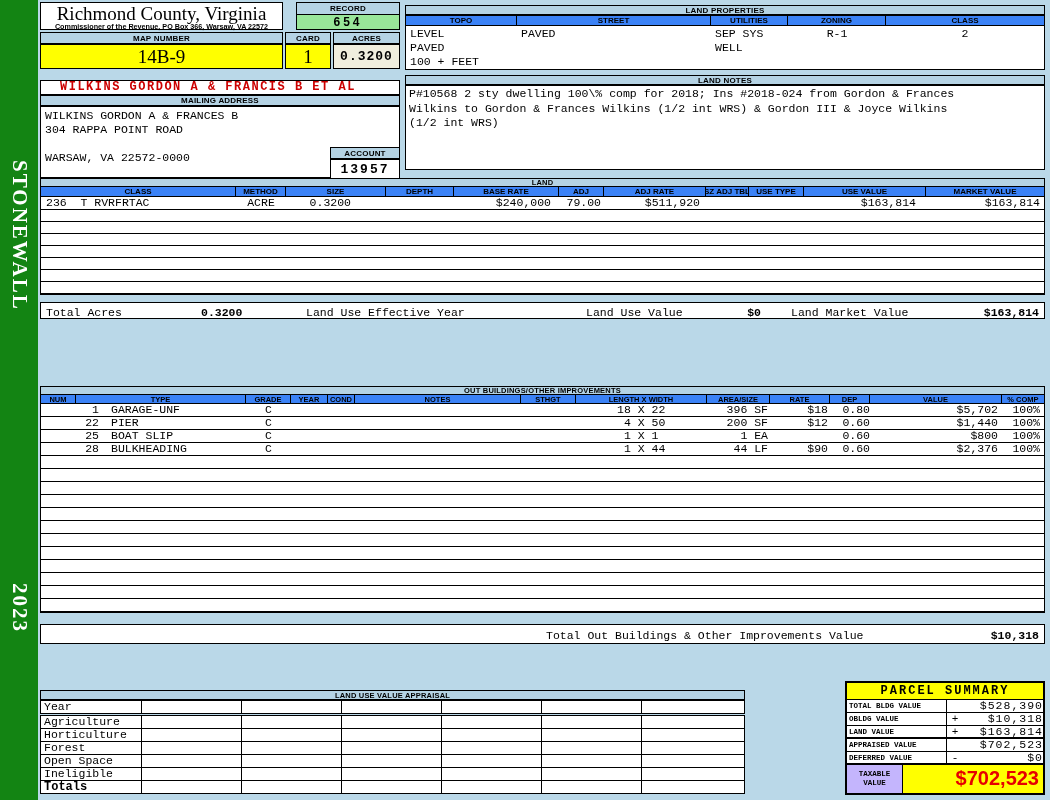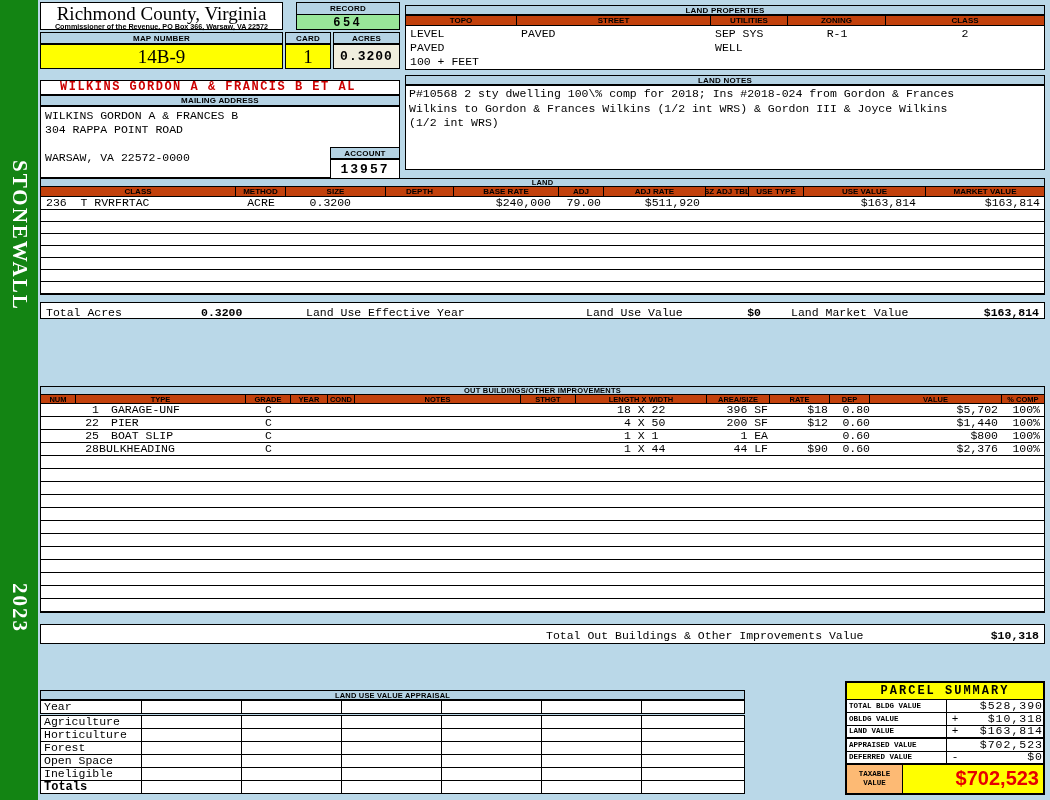--- a/index.html
+++ b/index.html
@@ -27,21 +27,21 @@
   #record-value{flex:1;background:var(--record-green,#99e699);border:1px solid #000;
                 font:bold 12px "Liberation Sans",sans-serif;letter-spacing:3px;
                 display:flex;align-items:center;justify-content:center;}
   .bigval{display:flex;align-items:center;justify-content:center;border:1px solid #000;}
   .yellow{background:var(--highlight-yellow,#ffff00);}
   .serifval{font:19px "Liberation Serif",serif;}
 
   .red{color:var(--owner-red,#cc0000);}
 
   
-  .chrow{display:flex;background:#c2410c;border:1px solid #000;font:bold 8px "Liberation Sans",sans-serif;}
+  .chrow{display:flex;background:#3b82f6;border:1px solid #000;font:bold 8px "Liberation Sans",sans-serif;}
   .chrow span{display:flex;align-items:center;justify-content:center;border-right:1px solid #000;height:100%;overflow:hidden;white-space:nowrap;}
   .chrow span:last-child{border-right:none;}
   .tbody{background:#fff;border:1px solid #000;border-top:none;}
   .drow{display:flex;background:#fff;border-bottom:1px solid #000;height:13px;
         font:11.5px "Liberation Mono","DejaVu Sans Mono",monospace;line-height:12px;}
   .drow span{display:block;white-space:pre;overflow:hidden;}
   .erow{background:#fff;border-bottom:1px solid #000;}
   .totalrow{background:#fff;border:1px solid #000;font:11.5px "Liberation Mono","DejaVu Sans Mono",monospace;}
 
   
@@ -53,28 +53,28 @@
   .lua-row span{border-right:1px solid #000;height:100%;display:block;
                 font:11.5px "Liberation Mono","DejaVu Sans Mono",monospace;line-height:12px;padding-left:3px;white-space:pre;overflow:hidden;}
   .lua-row span:last-child{border-right:none;}
   .lua-stack .lua-row{margin-top:-1px;}
 
   
   #parcel-summary{left:845px;top:681px;width:200px;border:2px solid #000;background:#fff;}
   #ps-title{height:17px;background:var(--highlight-yellow,#ffff00);border-bottom:1px solid #000;
             display:flex;align-items:center;justify-content:center;
             font:bold 12px "Liberation Mono","DejaVu Sans Mono",monospace;letter-spacing:2px;}
-  .ps-row{display:flex;height:13px;border-bottom:1px solid #000;align-items:flex-end;}
+  .ps-row{display:flex;height:13px;border-bottom:1px solid #000;align-items:center;}
   .ps-row .ps-label{width:100px;border-right:1px solid #000;
                     font:bold 7.5px "Liberation Mono","DejaVu Sans Mono",monospace;line-height:12px;padding-left:2px;white-space:nowrap;overflow:hidden;}
   .ps-row .ps-op{width:16px;font:11px "Liberation Mono",monospace;line-height:12px;text-align:center;}
   .ps-row .ps-value{flex:1;font:11.5px "Liberation Mono",monospace;line-height:12px;text-align:right;padding-right:0;letter-spacing:1px;}
   .ps-row.sum2{border-bottom:2px solid #000;}
   #ps-taxable{display:flex;height:28px;}
-  #ps-taxable .tx-label{width:56px;background:#fdba74;border-right:1px solid #000;display:flex;flex-direction:column;
+  #ps-taxable .tx-label{width:56px;background:#c4b5fd;border-right:1px solid #000;display:flex;flex-direction:column;
                         align-items:center;justify-content:center;
                         font:bold 7.5px "Liberation Mono",monospace;line-height:9px;}
   #ps-taxable .tx-value{flex:1;background:var(--highlight-yellow,#ffff00);color:var(--taxable-red,#e60000);
                         font:bold 20px "Liberation Sans",sans-serif;text-align:right;line-height:26px;padding-right:4px;}
 </style>
 </head>
 <body>
 
 <div id="page">
 
@@ -252,21 +252,21 @@
         <span style="width: 55px;"></span>
         <span style="width: 131px; padding-left: 41px;"> 1 X 1</span>
         <span style="width: 63px; text-align: right; padding-right: 2px;">1 EA</span>
         <span style="width: 60px; text-align: right; padding-right: 2px;"></span>
         <span style="width: 40px; text-align: right;">0.60</span>
         <span style="width: 132px; text-align: right; padding-right: 4px;">$800</span>
         <span style="width: 42px; text-align: right; padding-right: 4px;">100%</span>
       </div>
       <div class="drow">
         <span style="width: 58px; text-align: right;">28</span>
-        <span style="width: 147px; padding-left: 0;">BULKHEADING</span>
+        <span style="width: 147px; padding-left: 12px;">BULKHEADING</span>
         <span style="width: 45px; text-align: center;">C</span>
         <span style="width: 37px;"></span>
         <span style="width: 27px;"></span>
         <span style="width: 166px;"></span>
         <span style="width: 55px;"></span>
         <span style="width: 131px; padding-left: 41px;"> 1 X 44</span>
         <span style="width: 63px; text-align: right; padding-right: 2px;">44 LF</span>
         <span style="width: 60px; text-align: right; padding-right: 2px;">$90</span>
         <span style="width: 40px; text-align: right;">0.60</span>
         <span style="width: 132px; text-align: right; padding-right: 4px;">$2,376</span>

